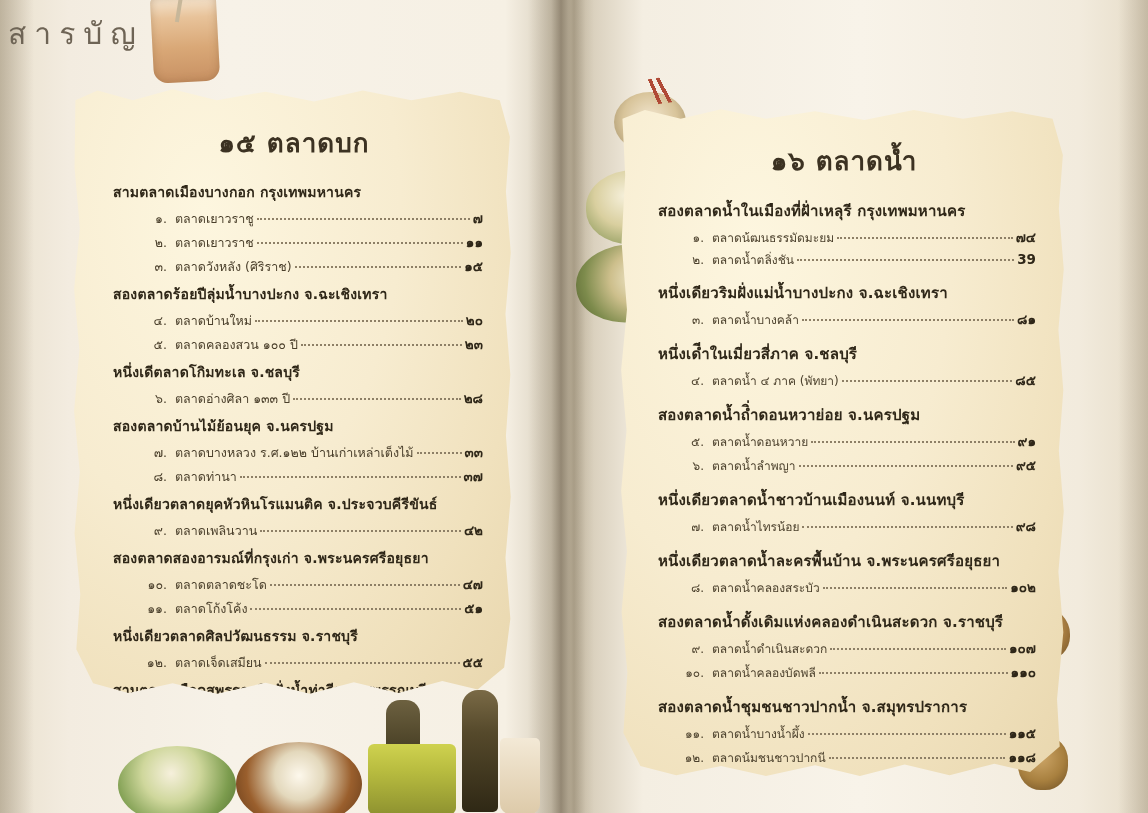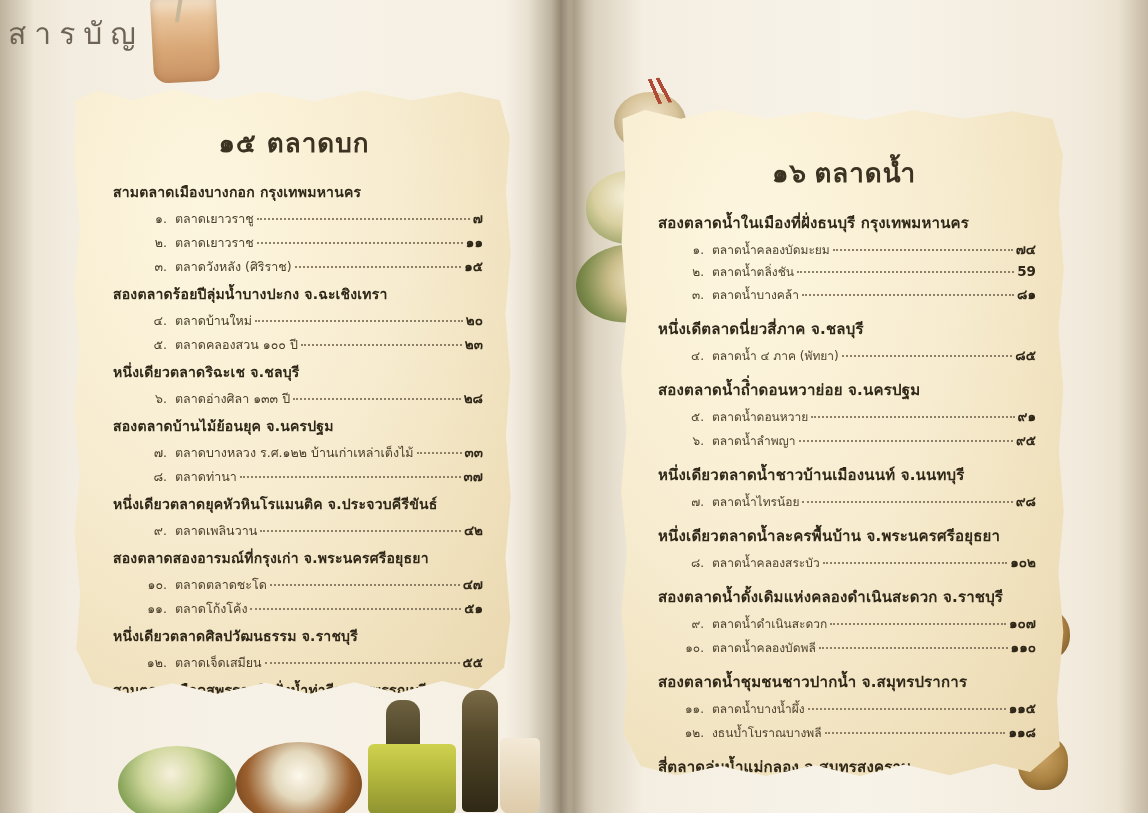--- a/index.html
+++ b/index.html
@@ -64,21 +64,21 @@
       5% 97.9%,1.2% 93%,2.1% 84%,0.8% 75%,2% 66%,0.7% 57%,1.9% 48%,0.7% 39%,
       2% 30%,0.8% 20%,1.6% 10%);
   }
   .panel-inner{position:absolute;inset:0;padding:26px 30px 0 34px;box-sizing:border-box;}
 
   
   .chapter-title{
     text-align:center;font-size:26px;font-weight:bold;color:#3c3222;
     margin:8px 0 18px 0;letter-spacing:1px;
   }
-  .right .chapter-title{margin-top:18px;font-family:Liberation Serif, serif;}
+  .right .chapter-title{margin-top:6px;}
   .section{
     font-size:14px;font-weight:bold;color:#2f2718;
     margin:6px 0 4px 8px;letter-spacing:.2px;
   }
   .right .section{margin:12px 0 3px 6px;font-size:15px;}
   .entry{
     display:flex;align-items:baseline;
     font-size:12.5px;color:#4a3f2b;margin:2px 0 2px 36px;
   }
   .right .entry{margin-left:26px;font-size:12px;}
@@ -222,21 +222,21 @@
             <span class="name">ตลาดบ้านใหม่</span>
             <span class="dots"></span>
             <span class="pg">๒๐</span>
           </div>
           <div class="entry">
             <span class="num">๕.</span>
             <span class="name">ตลาดคลองสวน ๑๐๐ ปี</span>
             <span class="dots"></span>
             <span class="pg">๒๓</span>
           </div>
-          <div class="section">หนึ่งเดียวตลาดริฉะเช จ.ชลบุรี</div>
+          <div class="section">หนึ่งเดีตลาดโกิมทะเล จ.ชลบุรี</div>
           <div class="entry">
             <span class="num">๖.</span>
             <span class="name">ตลาดอ่างศิลา ๑๓๓ ปี</span>
             <span class="dots"></span>
             <span class="pg">๒๘</span>
           </div>
           <div class="section">สองตลาดบ้านไม้ย้อนยุค จ.นครปฐม</div>
           <div class="entry">
             <span class="num">๗.</span>
             <span class="name">ตลาดบางหลวง ร.ศ.๑๒๒ บ้านเก่าเหล่าเต็งไม้</span>
@@ -289,40 +289,41 @@
             <span class="pg">๖๓</span>
           </div>
         </div>
     </div>
   </div>
 
   <div class="panel right">
     <div class="panel-inner right">
       <div class="chapter-title">๑๖ ตลาดน้ำ</div>
       <div id="right-sections">
-          <div class="section">สองตลาดน้ำในเมืองที่ฝั่งธนบุรี กรุงเทพมหานคร</div>
+          <div class="section">สองตลาดน้ำในเมืองที่ฝั่าเหลุรี กรุงเทพมหานคร</div>
           <div class="entry">
             <span class="num">๑.</span>
-            <span class="name">ตลาดน้ำคลองบัดมะยม</span>
+            <span class="name">ตลาดน้ฒนธรรมัดมะยม</span>
             <span class="dots"></span>
             <span class="pg">๗๔</span>
           </div>
           <div class="entry">
             <span class="num">๒.</span>
             <span class="name">ตลาดน้ำตลิ่งชัน</span>
             <span class="dots"></span>
-            <span class="pg">59</span>
-          </div>
+            <span class="pg">39</span>
+          </div>
+          <div class="section">หนึ่งเดียวริมฝั่งแม่น้ำบางปะกง จ.ฉะเชิงเทรา</div>
           <div class="entry">
             <span class="num">๓.</span>
             <span class="name">ตลาดน้ำบางคล้า</span>
             <span class="dots"></span>
             <span class="pg">๘๑</span>
           </div>
-          <div class="section">หนึ่งเดีตลาดนี่ยวสี่ภาค จ.ชลบุรี</div>
+          <div class="section">หนึ่งเดีำในเมี่ยวสี่ภาค จ.ชลบุรี</div>
           <div class="entry">
             <span class="num">๔.</span>
             <span class="name">ตลาดน้ำ ๔ ภาค (พัทยา)</span>
             <span class="dots"></span>
             <span class="pg">๘๕</span>
           </div>
           <div class="section">สองตลาดน้ำถิ่ำดอนหวาย่อย จ.นครปฐม</div>
           <div class="entry">
             <span class="num">๕.</span>
             <span class="name">ตลาดน้ำดอนหวาย</span>
@@ -364,21 +365,21 @@
           </div>
           <div class="section">สองตลาดน้ำชุมชนชาวปากน้ำ จ.สมุทรปราการ</div>
           <div class="entry">
             <span class="num">๑๑.</span>
             <span class="name">ตลาดน้ำบางน้ำผึ้ง</span>
             <span class="dots"></span>
             <span class="pg">๑๑๕</span>
           </div>
           <div class="entry">
             <span class="num">๑๒.</span>
-            <span class="name">งธนบ้ำโบราณบางพลี</span>
+            <span class="name">ตลาดน้มชนชาวปากนี</span>
             <span class="dots"></span>
             <span class="pg">๑๑๘</span>
           </div>
           <div class="section">สี่ตลาดลุ่มน้ำแม่กลอง จ.สมุทรสงคราม</div>
         </div>
     </div>
   </div>
 </div>
 
 </body></html>

